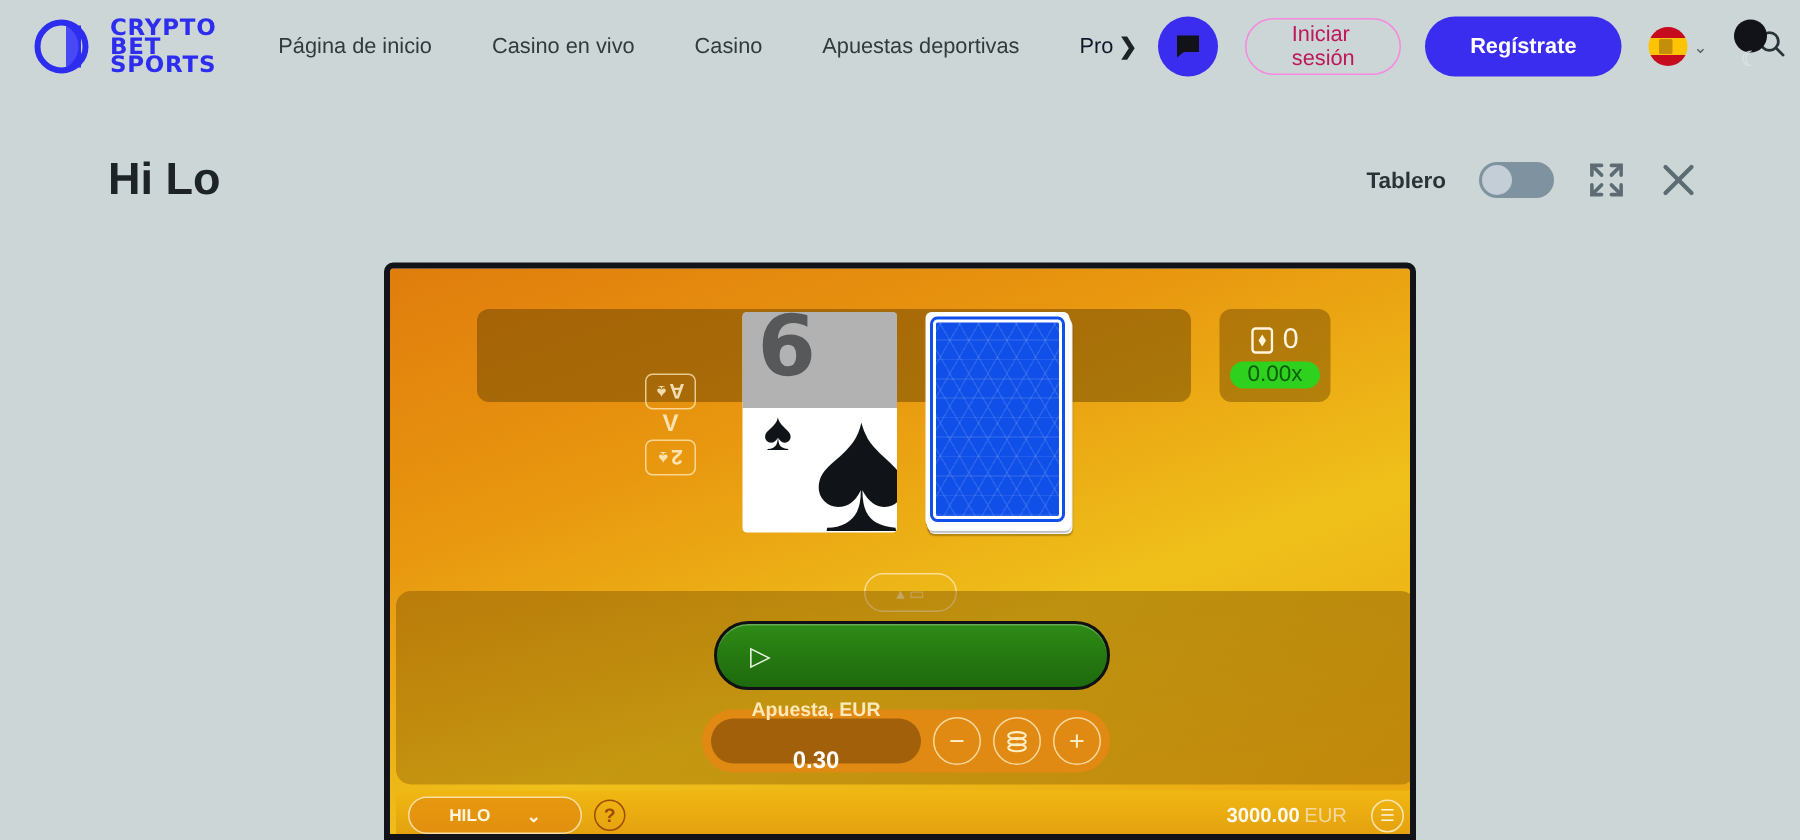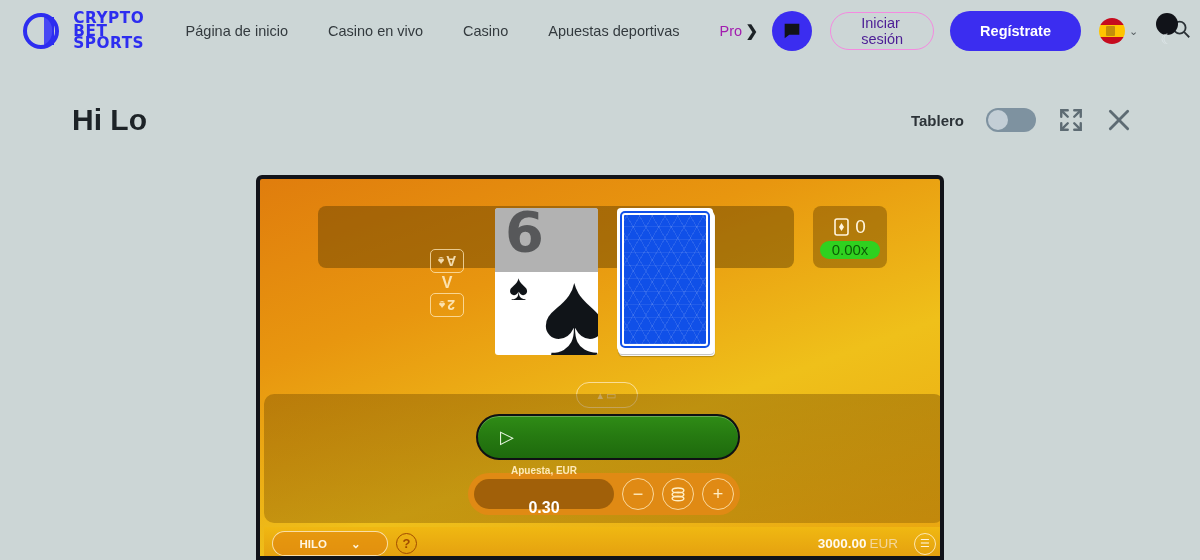--- a/index.html
+++ b/index.html
@@ -33,37 +33,37 @@
   }
   .logo-text div { white-space: nowrap; }
 
   .nav { display: flex; align-items: center; gap: 0; }
   .nav-item {
     font-size: 14.5px; color: #333a3e; padding: 0 20px;
     white-space: nowrap; cursor: pointer;
   }
   .nav-item.truncated {
     position: relative; padding-right: 8px; max-width: 44px;
-    overflow: hidden; text-overflow: clip; color: #a21caf; text-align: right;
+    overflow: hidden; text-overflow: clip; color: #0f172a; text-align: right;
   }
   .nav-chevron {
     font-size: 15px; font-weight: 700; color: #1c2226; margin-left: 2px;
     margin-right: 14px; cursor: pointer;
   }
 
   .chat-btn {
     width: 40px; height: 40px; border-radius: 50%;
     background: #3b2df0; display: flex; align-items: center; justify-content: center;
     cursor: pointer; flex: none;
   }
 
   .login-btn {
     margin-left: 18px; height: 38px; padding: 17px 30px;
     border: 1.6px solid #f48ae0; border-radius: 19px;
-    background: transparent; color: #4c1d95; font-size: 14.5px;
+    background: transparent; color: #be185d; font-size: 14.5px;
     display: flex; align-items: center; justify-content: center; cursor: pointer;
   }
   .register-btn {
     margin-left: 16px; height: 40px; padding: 0 30px;
     border-radius: 20px; background: #3b2df0; color: #fff;
     font-size: 14.5px; font-weight: 700;
     display: flex; align-items: center; justify-content: center; cursor: pointer;
   }
   .lang {
     margin-left: 18px; display: flex; align-items: center; gap: 4px; cursor: pointer;
@@ -228,21 +228,21 @@
     position: absolute; left: 204px; top: 79px; width: 272px; height: 42px;
     background: #e08a14; border-radius: 21px;
     display: flex; align-items: center; padding: 0 6px; gap: 8px;
   }
   .amount-field {
     width: 148px; height: 30px; background: rgba(110,62,0,.55);
     border-radius: 15px; position: relative; cursor: text;
   }
   .amount-label {
     position: absolute; left: 0; right: 0; top: -14px; text-align: center;
-    color: #ffe9b8; font-size: 10px; font-weight: 700;
+    color: #ffe9b8; font-size: 13px; font-weight: 700;
   }
   .amount-value {
     position: absolute; left: 0; right: 0; top: 20px; text-align: center;
     color: #ffffff; font-size: 16px; font-weight: 700;
   }
   .round-btn {
     width: 32px; height: 32px; border-radius: 50%; border: 1.6px solid rgba(255,235,190,.8);
     color: #ffeec4; font-size: 18px; display: flex; align-items: center; justify-content: center;
     cursor: pointer; flex: none;
   }

